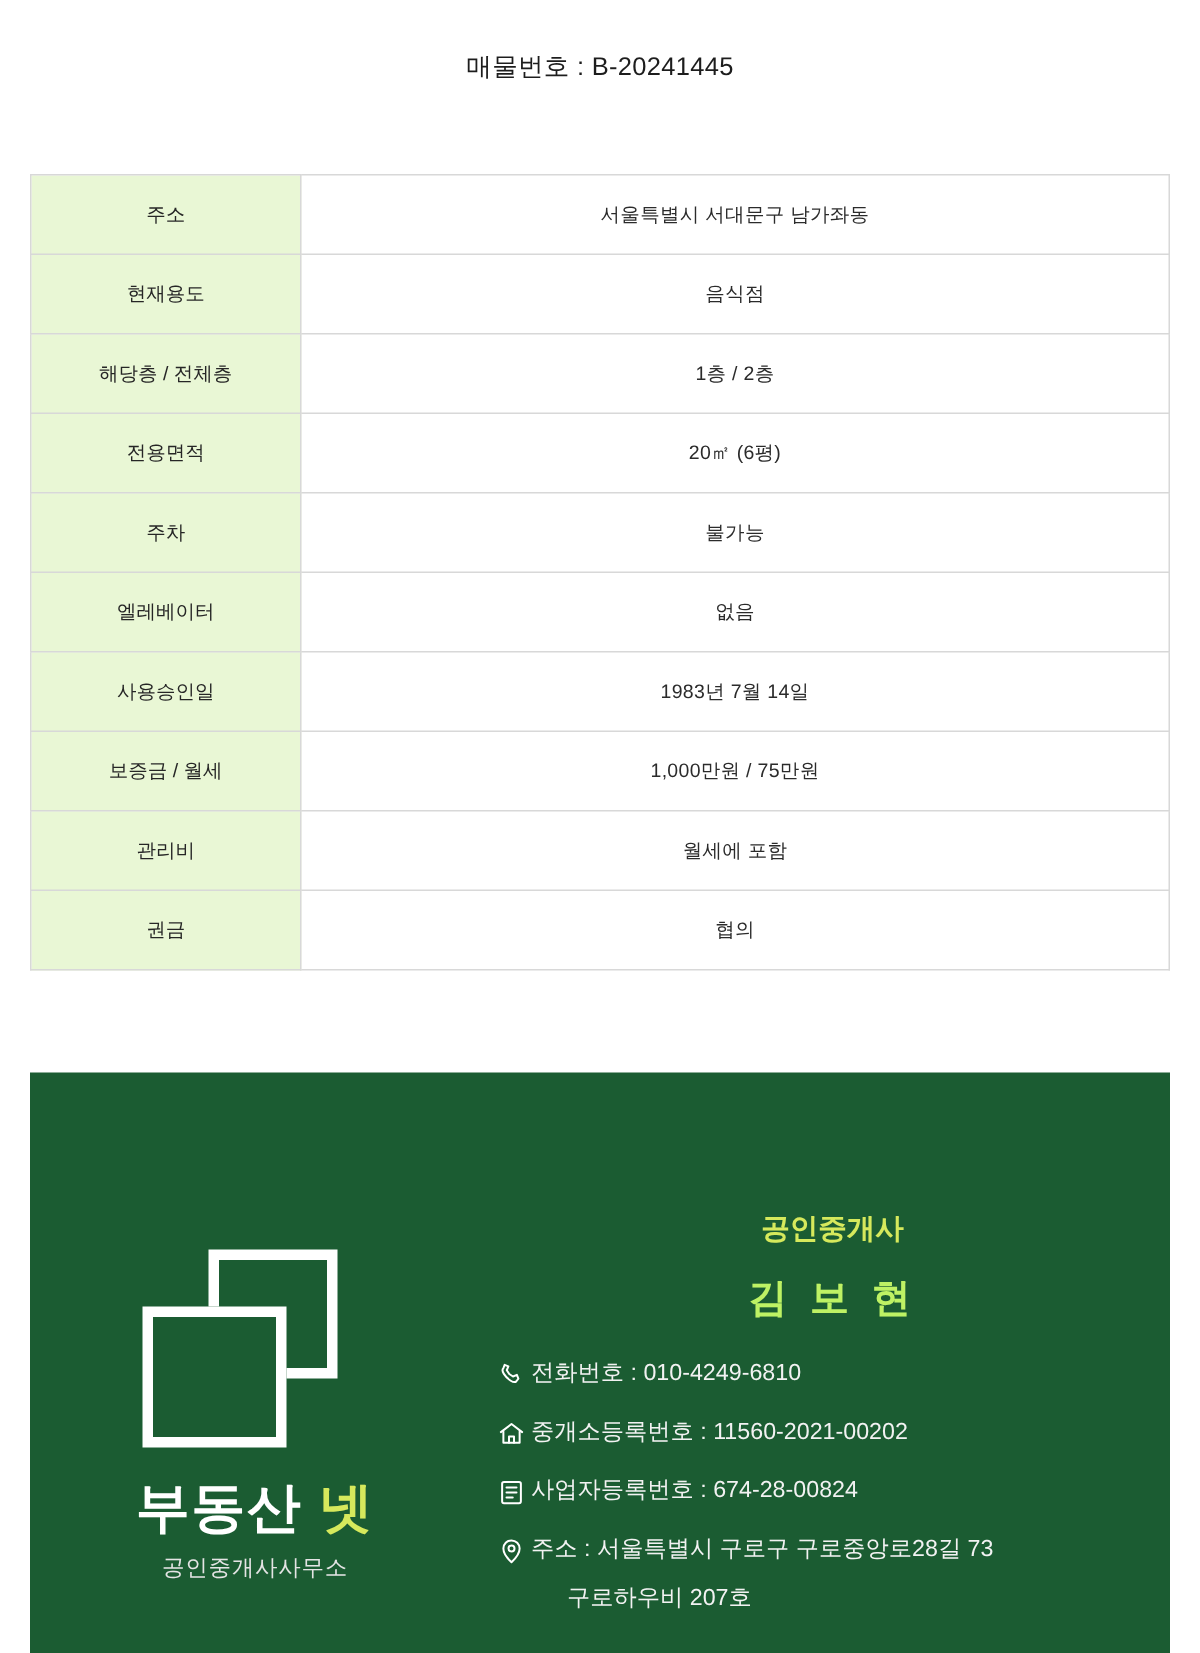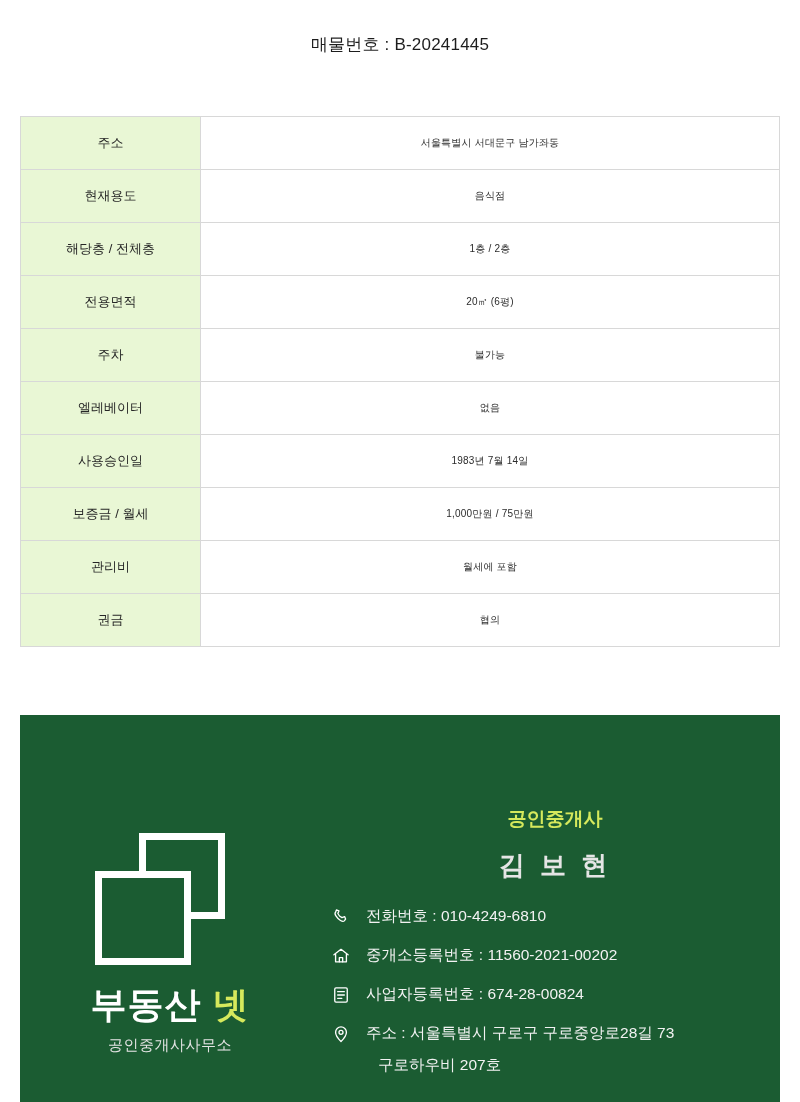--- a/index.html
+++ b/index.html
@@ -38,21 +38,21 @@
   table.info {
     width: 760px;
     border-collapse: collapse;
     border: 1px solid #d8d8d8;
     table-layout: fixed;
   }
   table.info tr { height: 53px; }
   table.info th, table.info td {
     border: 1px solid #d8d8d8;
     font-weight: normal;
-    font-size: 10px;
+    font-size: 13px;
     text-align: center;
     vertical-align: middle;
     padding: 6px 4px;
   }
   table.info th {
     width: 180px;
     background: #e9f7d5;
     color: #262626;
     font-size: 13px;
   }
@@ -126,26 +126,26 @@
   }
   .agent-role {
     color: #d6e95c;
     font-size: 19px;
     font-weight: bold;
   }
   .agent-name {
     font-size: 26px;
     font-weight: bold;
     letter-spacing: 4px;
-    color: #e5e5e5;
+    color: #bef264;
   }
   .contact-row {
     display: flex;
     align-items: flex-start;
-    gap: 14px;
+    gap: 2px;
     margin-bottom: 16px;
     font-size: 15.5px;
     color: #f2f2f2;
   }
   .contact-ico {
     width: 22px;
     height: 22px;
     flex: 0 0 22px;
     display: inline-flex;
     align-items: center;

